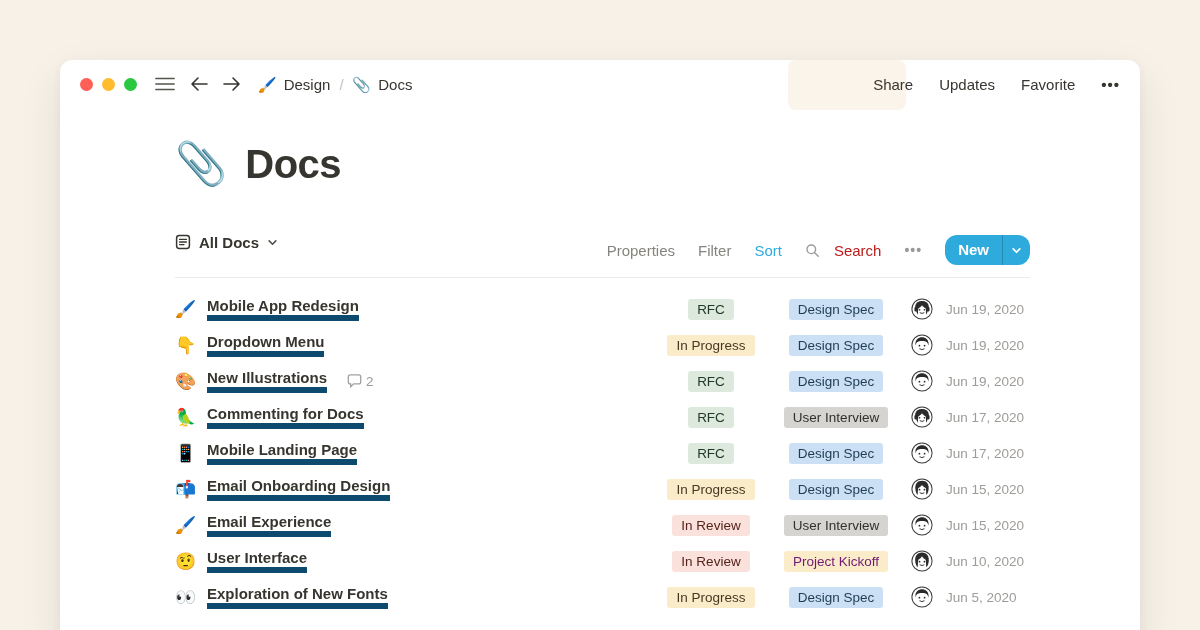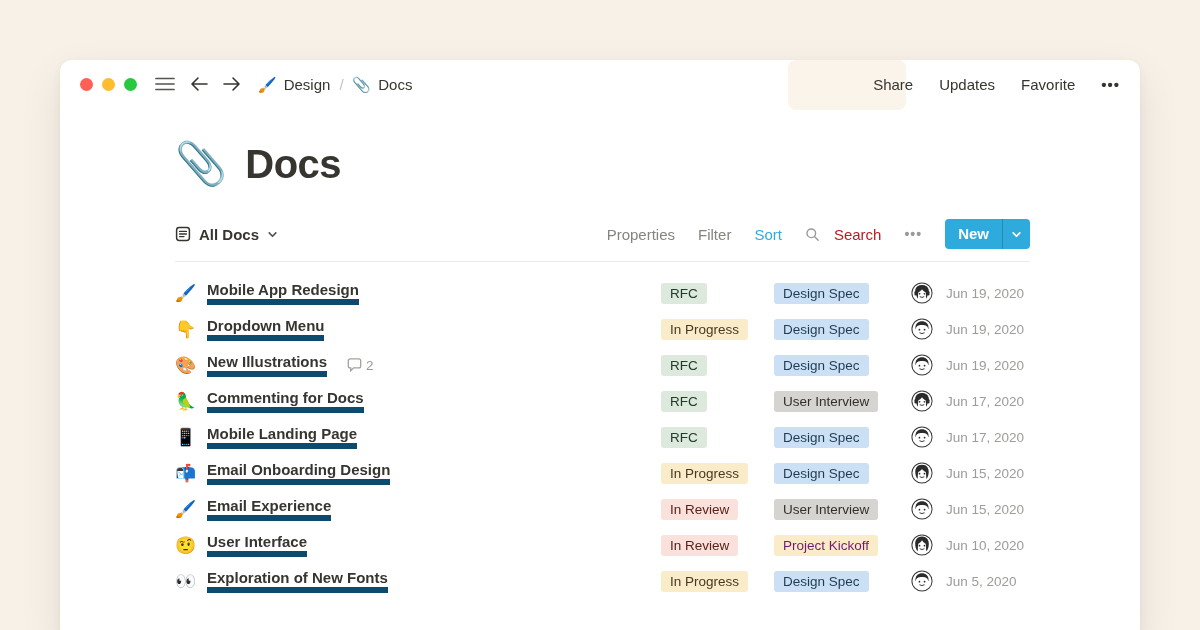--- a/index.html
+++ b/index.html
@@ -34,40 +34,40 @@
   .topbar-ellipsis { font-size:15px; font-weight:700; letter-spacing:1px; color:#37352F; }
   
   .main { padding:32px 110px 0 115px; }
   .page-head { display:flex; align-items:center; gap:18px; }
   .page-icon { font-size:42px; line-height:1; }
   .page-title { font-size:40px; line-height:48px; font-weight:700; letter-spacing:-0.5px; color:#37352F; }
   .page-subtitle { margin-top:16px; font-size:16px; color:#37352F; }
   
   .toolbar { margin-top:31px; display:flex; align-items:center; }
   .view-switcher { display:flex; align-items:center; gap:8px; font-size:15px; font-weight:700; }
-  .toolbar-right { margin-left:auto; display:flex; align-items:center; gap:23px; font-size:15px; color:#85847E; }
+  .toolbar-right { margin-left:auto; display:flex; align-items:center; gap:23px; font-size:15px; color:#85847E;margin-top:16px; }
   .menu-item { white-space:nowrap; }
   .search-group { display:flex; align-items:center; gap:14px; color:#b91c1c; }
   .toolbar-ellipsis { color:#9B9A97; font-weight:700; letter-spacing:1px; font-size:14px; }
   .new-btn { display:flex; align-items:stretch; border-radius:4px; overflow:hidden;
              color:#fff; font-weight:700; font-size:15px; background:#2EAADC; }
   .new-btn-main { padding:6px 13px 7px; }
   .new-btn-chev { display:flex; align-items:center; padding:0 8px; border-left:1px solid rgba(0,0,0,0.18); }
   .divider { height:1px; background:#EDEBE8; margin-top:12px; }
   
   .doc-list { padding-top:13px; }
   .doc-row { display:grid; grid-template-columns:1fr 100px 124px 22px 84px;
              column-gap:13px; align-items:center; height:36px; }
   .doc-main { display:flex; align-items:center; gap:10px; min-width:0; }
   .doc-icon { width:22px; font-size:17px; line-height:1; text-align:center; flex:none; }
   .doc-title { font-size:15px; font-weight:700; color:#37352F; white-space:nowrap;
                border-bottom:6px solid #0c4a6e; padding-bottom:1px;text-align:right; }
   .comment-indicator { display:flex; align-items:center; gap:4px; margin-left:10px;
                        color:#9B9A97; font-size:13.5px; flex:none; }
-  .pill-cell { display:flex; justify-content:flex-start; }
+  .pill-cell { display:flex; justify-content:center; }
   .pill { height:21px; line-height:21px; padding:0 9px; border-radius:3px;
           font-size:13.5px; white-space:nowrap; }
   .avatar { width:22px; height:22px; display:block; }
   .doc-date { font-size:13.5px; color:#9E9C98; white-space:nowrap; }
   .svg-defs { position:absolute; width:0; height:0; overflow:hidden; }
 </style>
 </head>
 <body style="background: rgb(248, 241, 232);">
 
 <svg class="svg-defs" xmlns="http://www.w3.org/2000/svg" xmlns:xlink="http://www.w3.org/1999/xlink">
@@ -179,21 +179,21 @@
         <span class="search-group">
           <span class="icon-btn">
             <svg width="15" height="15" viewBox="0 0 15 15">
                 <circle cx="6.3" cy="6.3" r="4.3" fill="none" stroke="#9B9A97" stroke-width="1.4"></circle>
                 <path d="M9.7 9.7 L13.2 13.2" stroke="#9B9A97" stroke-width="1.4" stroke-linecap="round"></path>
               </svg>
           </span>
           <span>Search</span>
         </span>
         <span class="toolbar-ellipsis">•••</span>
-        <span class="new-btn" style="background: rgb(46, 170, 220);">
+        <span class="new-btn" style="background: rgb(46, 170, 220); border-radius: 12px;">
           <span class="new-btn-main">New</span>
           <span class="new-btn-chev">
             <svg width="11" height="11" viewBox="0 0 10 10">
                 <path d="M2 3.5 L5 6.6 L8 3.5" fill="none" stroke="#FFFFFF" stroke-width="1.6" stroke-linecap="round" stroke-linejoin="round"></path>
               </svg>
           </span>
         </span>
       </span>
     </div>
 

